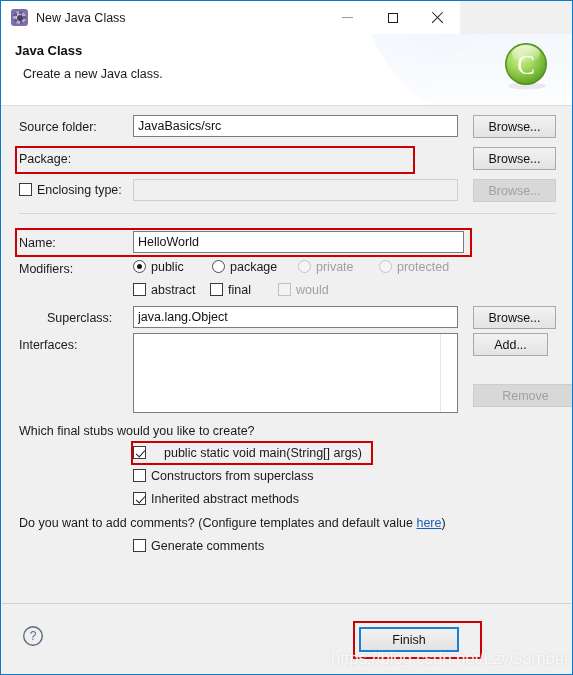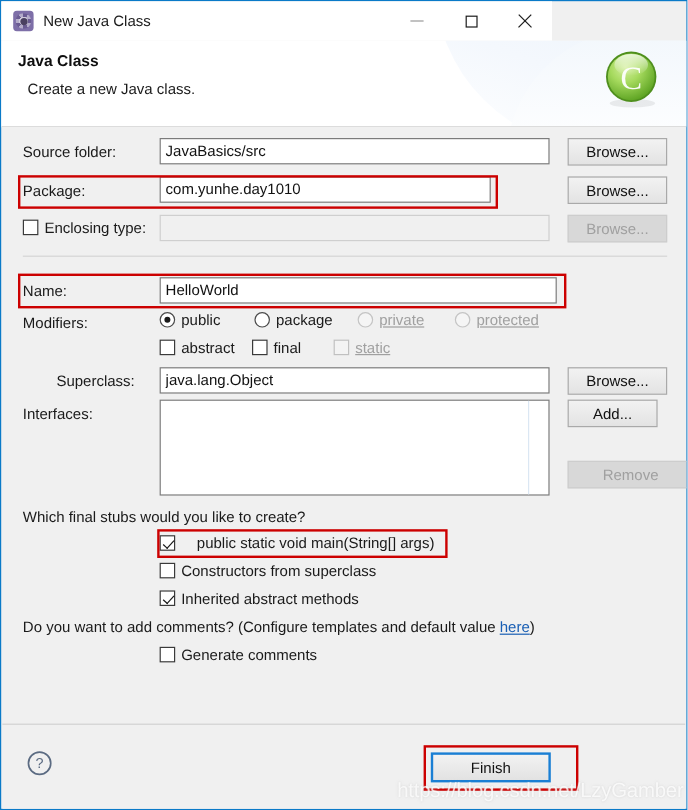--- a/index.html
+++ b/index.html
@@ -242,21 +242,21 @@
     width: 4px; height: 8px;
     border: solid #1a1a1a;
     border-width: 0 1.6px 1.6px 0;
     transform: rotate(42deg);
   }
   .cbl {
     margin-left: 5px;
     font-size: 12.5px;
     color: #1a1a1a;
   }
-  .cbl.dim { color: #a0a0a0; text-decoration: underline; }
+  .cbl.dim { color: #a0a0a0; }
 
   .radio {
     width: 13px; height: 13px;
     box-sizing: border-box;
     border: 1.4px solid #4b4b4b;
     border-radius: 50%;
     background: #ffffff;
     position: relative;
     flex: none;
   }
@@ -397,21 +397,20 @@
     </div>
   </div>
 
   <div class="body">
 
     <div class="lbl" style="left:17px; top:14px;">Source folder:</div>
     <input class="field" style="left: 131px; top: 9px; width: 325px;" value="JavaBasics/src">
     <button class="btn" style="left:471px; top:9px; width:83px;">Browse...</button>
 
     <div class="lbl" style="left:17px; top:46px;">Package:</div>
-    <input class="field" style="left: 131px; top: 41px; width: 276px;" value="com.yunhe.day1010">
     <button class="btn" style="left:471px; top:41px; width:83px;">Browse...</button>
 
     <div class="cbrow" style="left:17px; top:77px;">
       <span class="cbox"></span>
       <span class="cbl">Enclosing type:</span>
     </div>
     <input class="field disabled" style="left: 131px; top: 73px; width: 325px;" disabled="" value="">
     <button class="btn disabled" style="left:471px; top:73px; width:83px;">Browse...</button>
 
     <div class="sep" style="left:17px; top:107px; width:537px;"></div>
@@ -441,21 +440,21 @@
     <div class="cbrow" style="left:131px; top:177px;">
       <span class="cbox"></span>
       <span class="cbl">abstract</span>
     </div>
     <div class="cbrow" style="left:208px; top:177px;">
       <span class="cbox"></span>
       <span class="cbl">final</span>
     </div>
     <div class="cbrow" style="left:276px; top:177px;">
       <span class="cbox dim"></span>
-      <span class="cbl dim">static</span>
+      <span class="cbl dim">would</span>
     </div>
 
     <div class="lbl" style="left:17px; top:205px;margin-left:28px;">Superclass:</div>
     <input class="field" style="left: 131px; top: 200px; width: 325px;" value="java.lang.Object">
     <button class="btn" style="left:471px; top:200px; width:83px;">Browse...</button>
 
     <div class="lbl" style="left:17px; top:232px;">Interfaces:</div>
     <div class="listbox" style="left:131px; top:227px; width:325px; height:80px;">
       <div class="vdiv"></div>
     </div>

